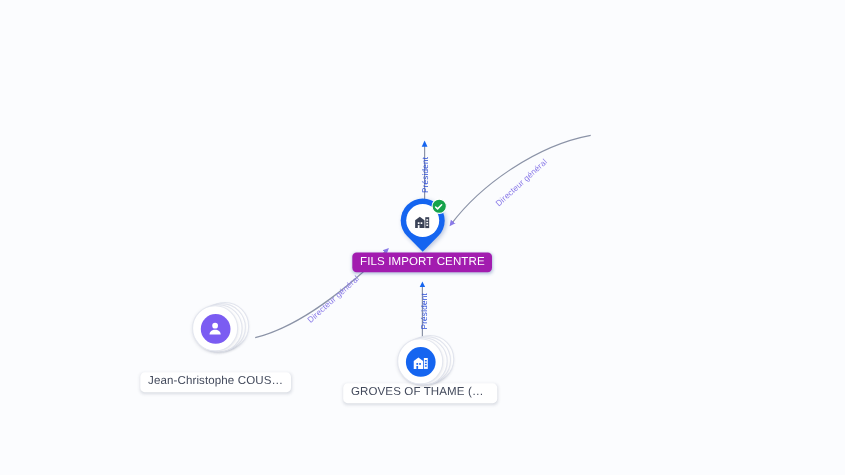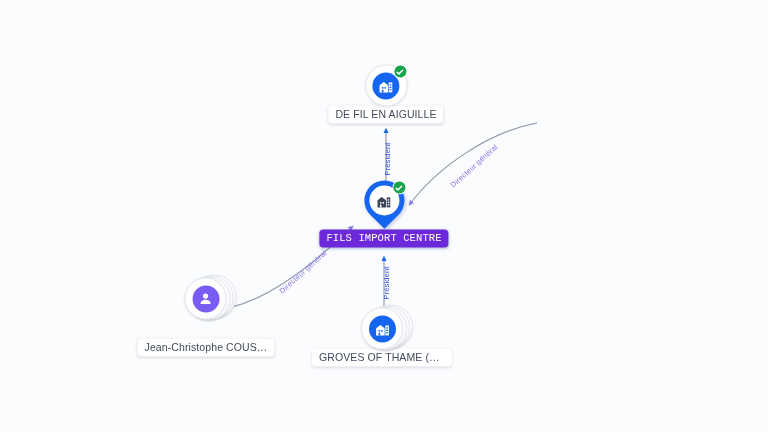--- a/index.html
+++ b/index.html
@@ -145,25 +145,24 @@
     color: #434a5c;
     border-radius: 4px;
     padding: 3px 7px 4px 7px;
     font-size: 10.5px;
     line-height: 11px;
     letter-spacing: .1px;
     box-shadow: 0 1px 3px rgba(40,50,80,.16);
     text-align: center;
   }
   .node-label.primary {
-    background: #6d28d9;
+    background: #a21caf;
     color: #ffffff;
     box-shadow: 0 1px 3px rgba(20,60,140,.30);
     max-width: 150px;
-    font-family: Liberation Mono, monospace;
   }
 
   
   .edge-label {
     position: absolute;
     font-size: 7.5px;
     letter-spacing: .15px;
     white-space: nowrap;
     transform-origin: 50% 50%;
     pointer-events: none;
@@ -196,44 +195,20 @@
   </svg>
 
   <div class="edge-label blue" style="left:387px; top:159px; transform: translate(-50%,-50%) rotate(-90deg);">Président</div>
 
   <div class="edge-label purple" style="left:474px; top:166px; transform: translate(-50%,-50%) rotate(-42deg);">Directeur général</div>
 
   <div class="edge-label purple" style="left:303px; top:272px; transform: translate(-50%,-50%) rotate(-42deg);">Directeur général</div>
 
   <div class="edge-label blue" style="left:386px; top:283px; transform: translate(-50%,-50%) rotate(-90deg);">Président</div>
 
-  <div class="node" style="left:386px; top:93px;">
-    <div class="node-puck">
-      <div class="disc">
-        <div class="glyph company">
-          <svg width="17" height="17" viewBox="0 0 24 24">
-            <path d="M3 21V11l6-4.5L15 11v10H3z" fill="#ffffff"></path>
-            <rect x="16" y="7" width="5" height="14" fill="#ffffff"></rect>
-            <rect x="6.4" y="13.5" width="2.2" height="2.2" fill="#1565f0"></rect>
-            <rect x="10" y="13.5" width="2.2" height="2.2" fill="#1565f0"></rect>
-            <rect x="6.4" y="17.2" width="2.2" height="3.8" fill="#1565f0"></rect>
-            <rect x="17.3" y="9.6" width="2.4" height="1.8" fill="#1565f0"></rect>
-            <rect x="17.3" y="13" width="2.4" height="1.8" fill="#1565f0"></rect>
-            <rect x="17.3" y="16.4" width="2.4" height="1.8" fill="#1565f0"></rect>
-          </svg>
-        </div>
-        <div class="badge-check">
-          <svg width="9" height="9" viewBox="0 0 12 12">
-            <path d="M2.3 6.2 L4.7 8.5 L9.6 3.6" stroke="#ffffff" stroke-width="1.9" fill="none" stroke-linecap="round" stroke-linejoin="round"></path>
-          </svg>
-        </div>
-      </div>
-    </div>
-    <div class="node-label">DE FIL EN AIGUILLE</div>
-  </div>
 
 
   <div class="node" style="left:384px; top:214px;">
     <div class="pin-wrap">
       <div class="pin"></div>
       <div class="pin-hole">
         <svg width="17" height="17" viewBox="0 0 24 24">
           <path d="M3 21V11l6-4.5L15 11v10H3z" fill="#3a4256"></path>
           <rect x="16" y="7" width="5" height="14" fill="#3a4256"></rect>
           <rect x="6.4" y="13.5" width="2.2" height="2.2" fill="#ffffff"></rect>
@@ -246,21 +221,21 @@
       </div>
       <div class="badge-check on-pin">
         <svg width="9" height="9" viewBox="0 0 12 12">
           <path d="M2.3 6.2 L4.7 8.5 L9.6 3.6" stroke="#ffffff" stroke-width="1.9" fill="none" stroke-linecap="round" stroke-linejoin="round"></path>
         </svg>
       </div>
     </div>
     <div class="node-label primary">FILS IMPORT CENTRE</div>
   </div>
 
-  <div class="node" style="left:206px; top:316px;gap:20px;">
+  <div class="node" style="left:196px; top:316px;gap:20px;">
     <div class="node-puck stack">
       <div class="stack-l l1"></div>
       <div class="stack-l l2"></div>
       <div class="stack-l l3"></div>
       <div class="disc">
         <div class="glyph person">
           <svg width="16" height="16" viewBox="0 0 24 24">
             <circle cx="12" cy="8.4" r="3.9" fill="#ffffff"></circle>
             <path d="M4.4 20.4c0-4.3 3.4-6.6 7.6-6.6s7.6 2.3 7.6 6.6z" fill="#ffffff"></path>
           </svg>

